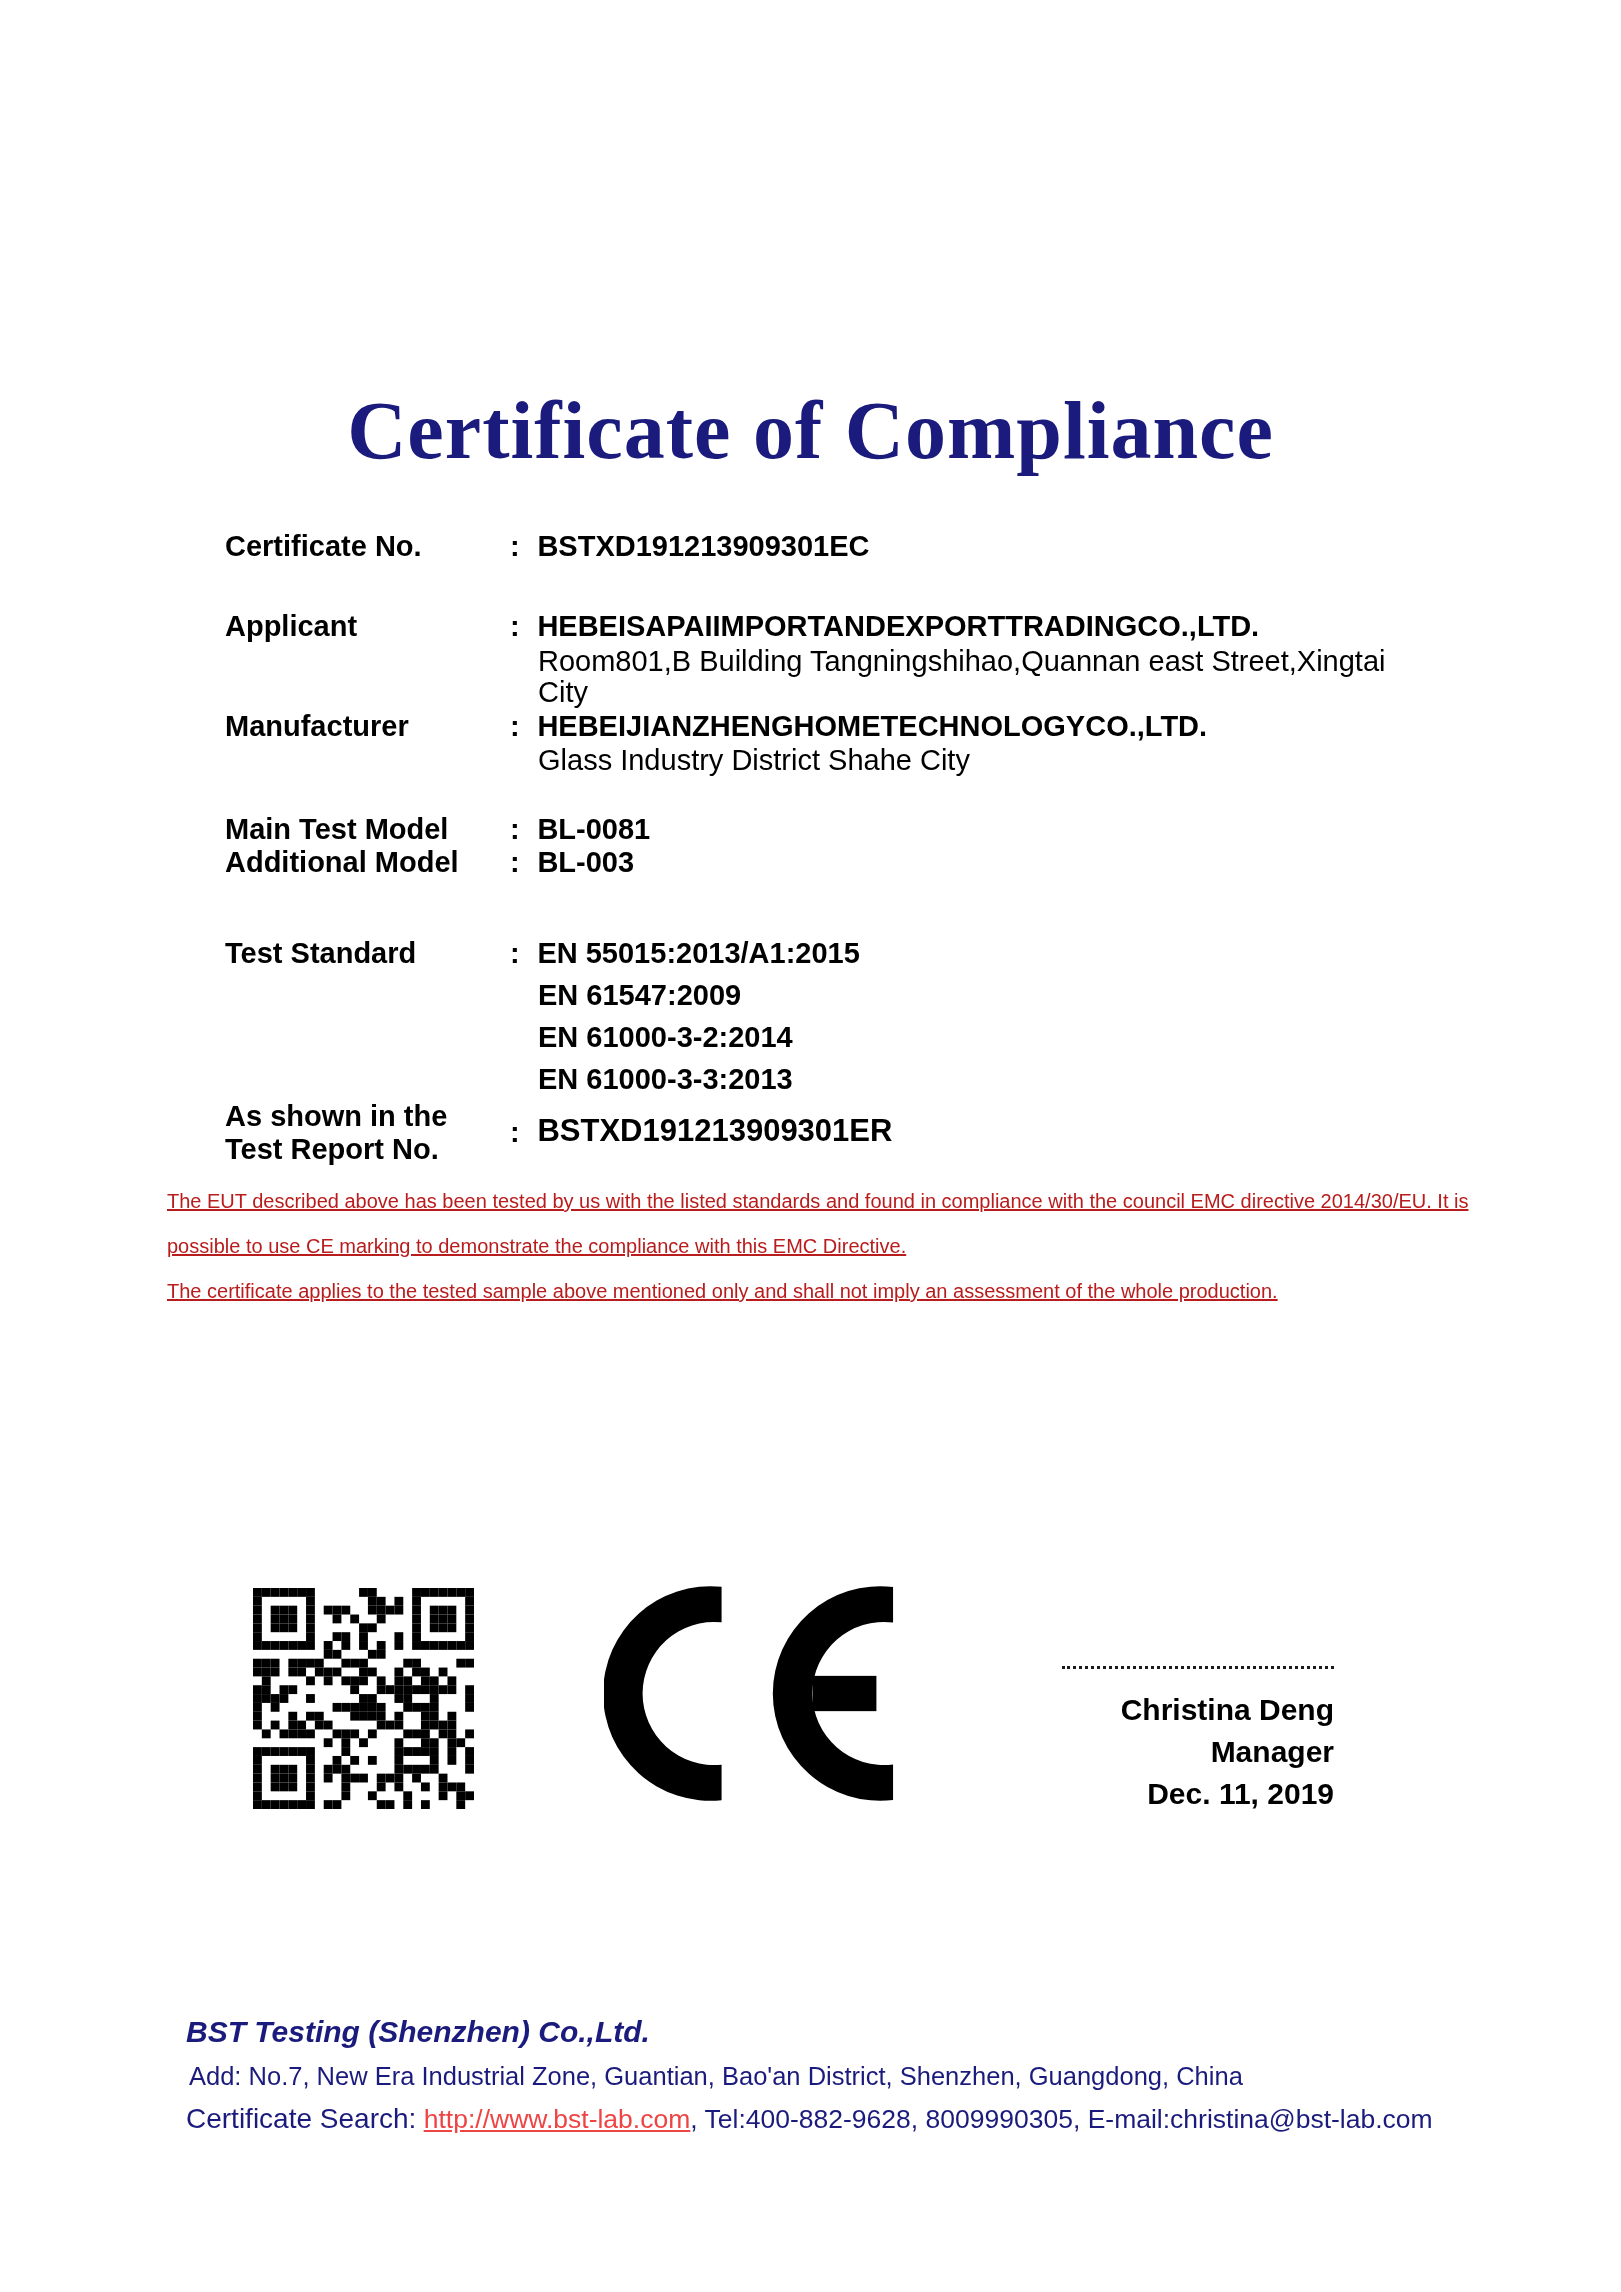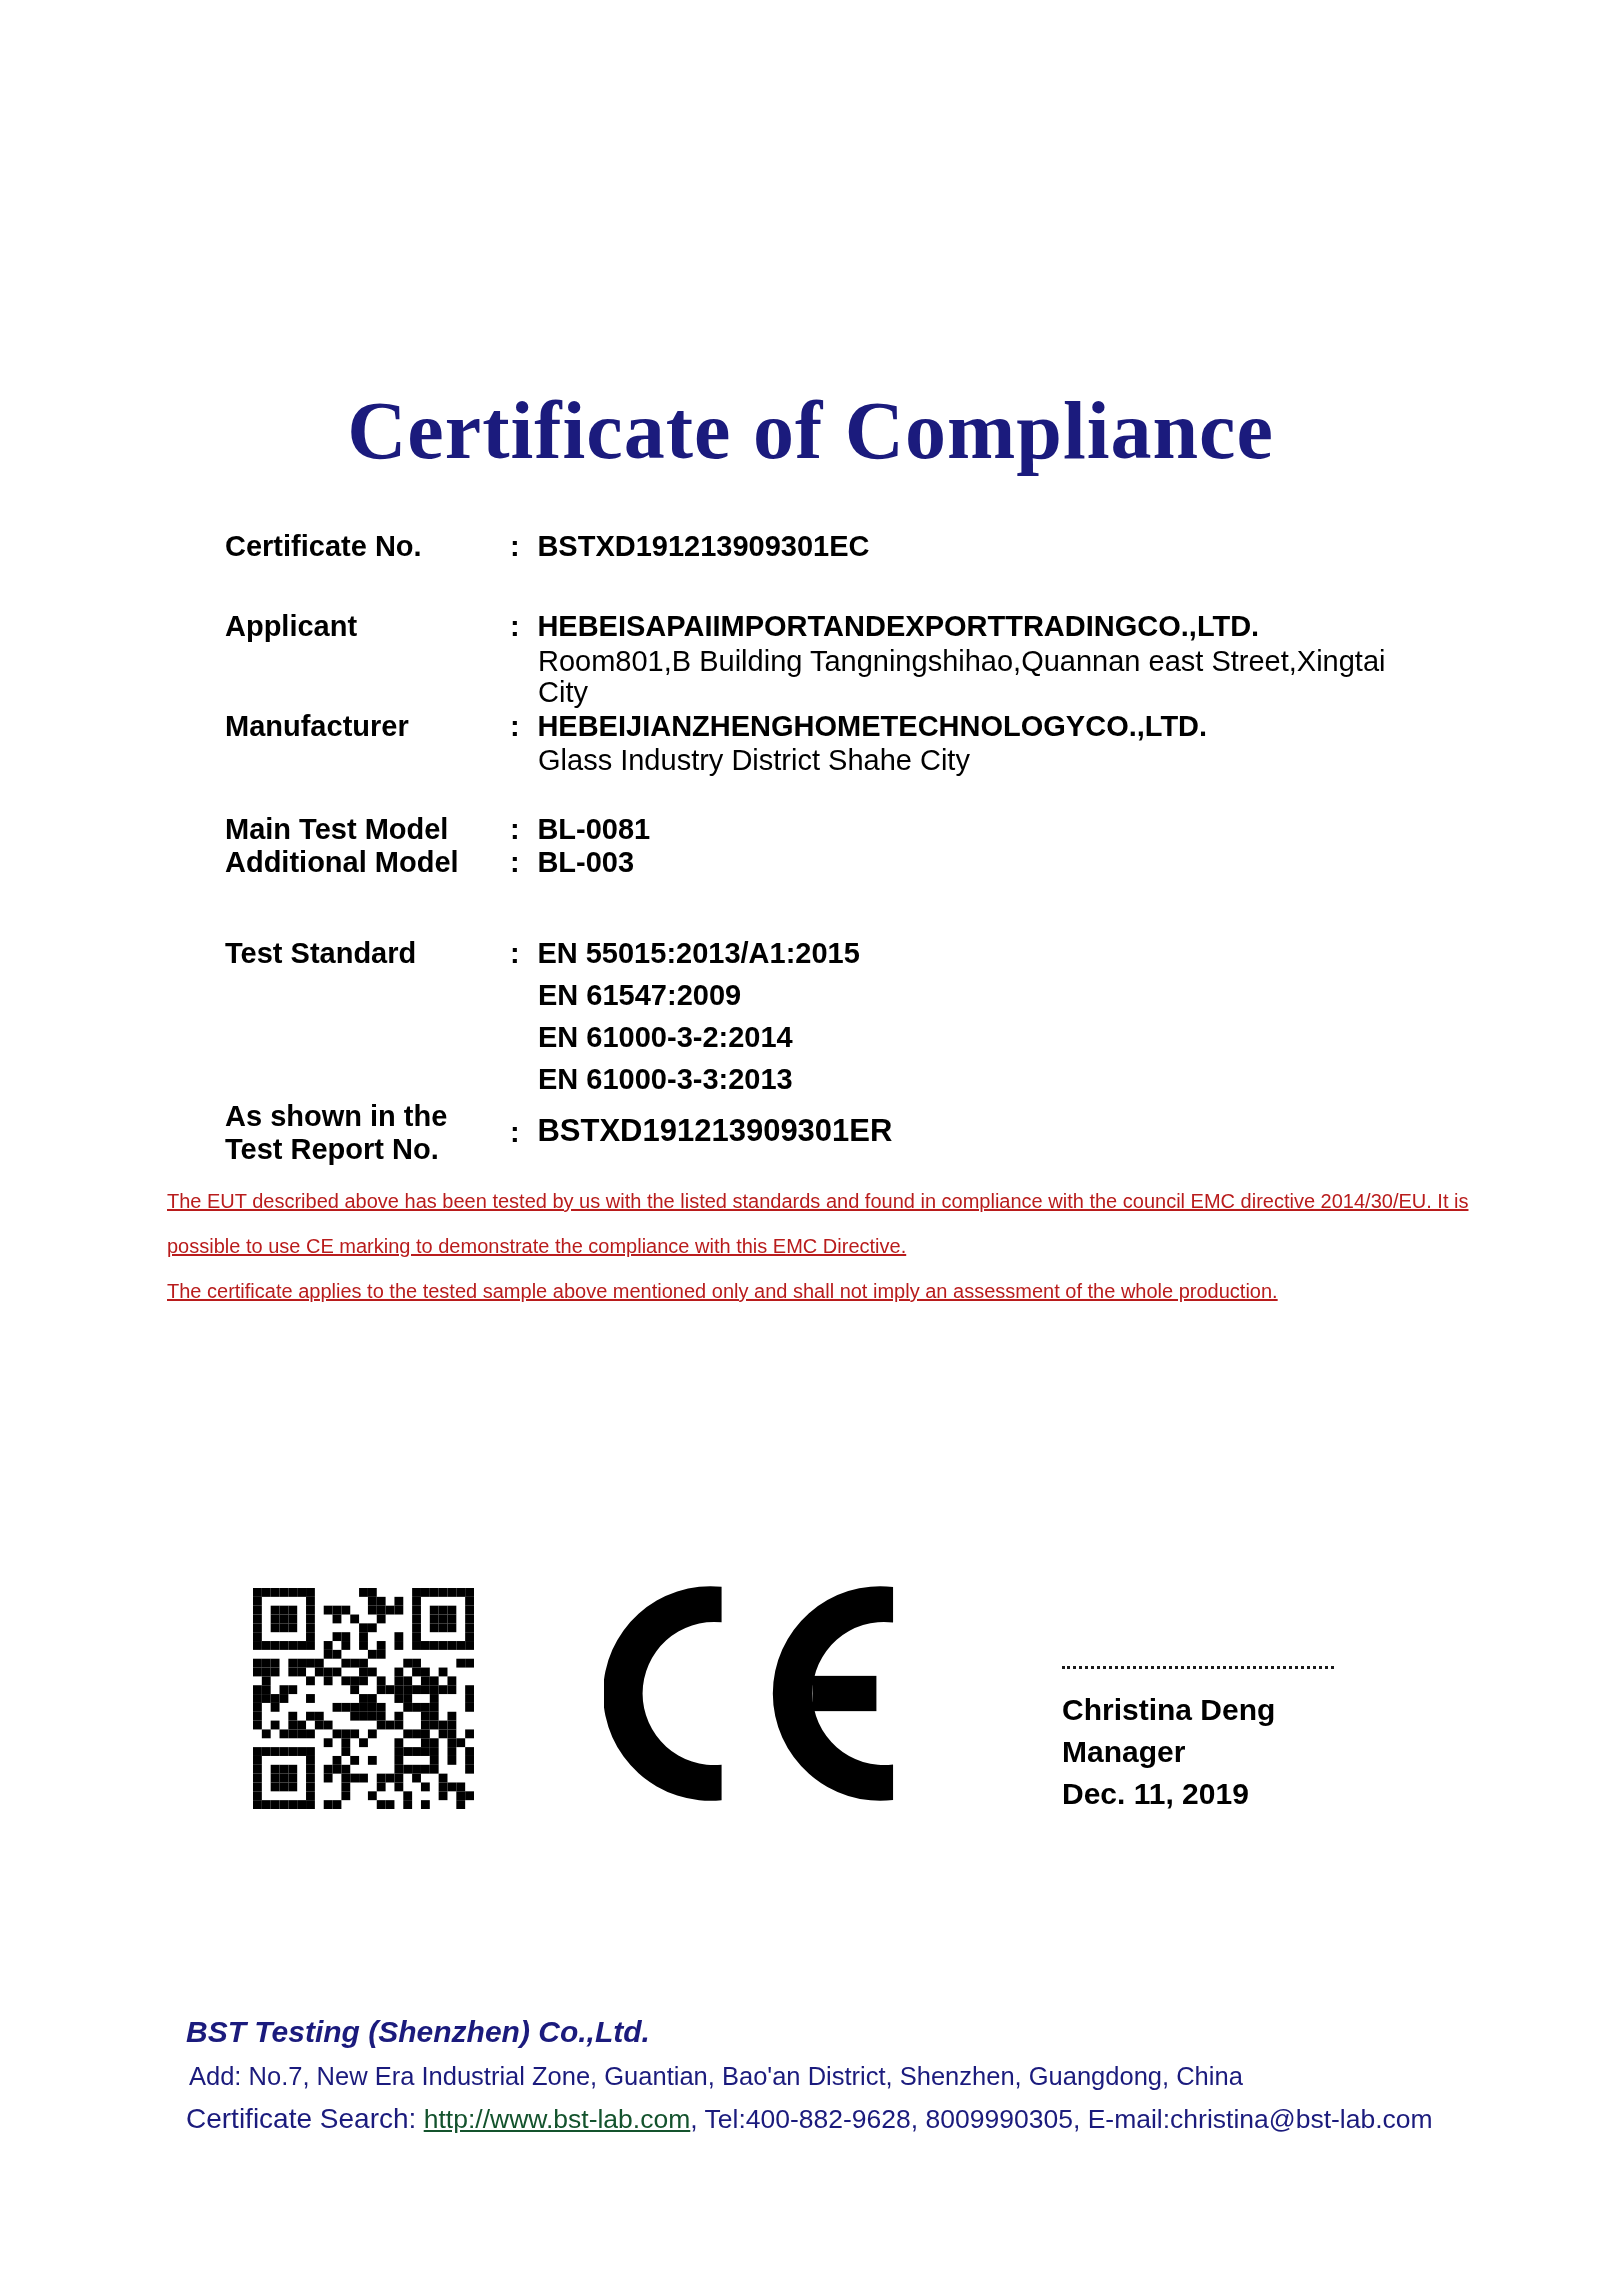--- a/index.html
+++ b/index.html
@@ -30,29 +30,29 @@
     position:absolute;left:167px;top:1179px;width:1304px;
     font-size:20px;line-height:45px;color:#b91c1c;text-decoration:underline;
   }
   .body-text p{margin:0;}
   .qr{position:absolute;left:253px;top:1588px;width:221px;height:221px;}
   .qr svg{display:block;width:100%;height:100%;fill:#000;}
   .ce{position:absolute;left:604px;top:1586px;width:292px;height:215px;}
   .ce svg{display:block;width:100%;height:100%;fill:#000;}
   .sig{
     position:absolute;left:1062px;top:1666px;width:272px;
-    text-align:left;font-weight:bold;font-size:30px;line-height:42px;
+    text-align:right;font-weight:bold;font-size:30px;line-height:42px;
   }
   .sig .dots{border-top:3.9px dotted #1a1a1a;height:0;width:100%;margin-bottom:19.6px;}
   .footer{position:absolute;left:186px;color:#1c1c78;}
   .f-company{top:2015px;font-weight:bold;font-size:30px;font-style:italic;}
   .f-address{top:2062px;left:189px;font-size:25.5px;}
   .f-search{top:2103px;font-size:26.5px;}
   .f-search .search-label{font-size:28px;}
-  .f-search a{color:#14532d;text-decoration:underline;}
+  .f-search a{color:#ef4444;text-decoration:underline;}
   .title,.footer{color:#1b1b7d;}
 </style>
 </head>
 <body>
 
 <div class="page">
 
   <div class="title">Certificate of Compliance</div>
 
   <div class="row" style="top:530px">

